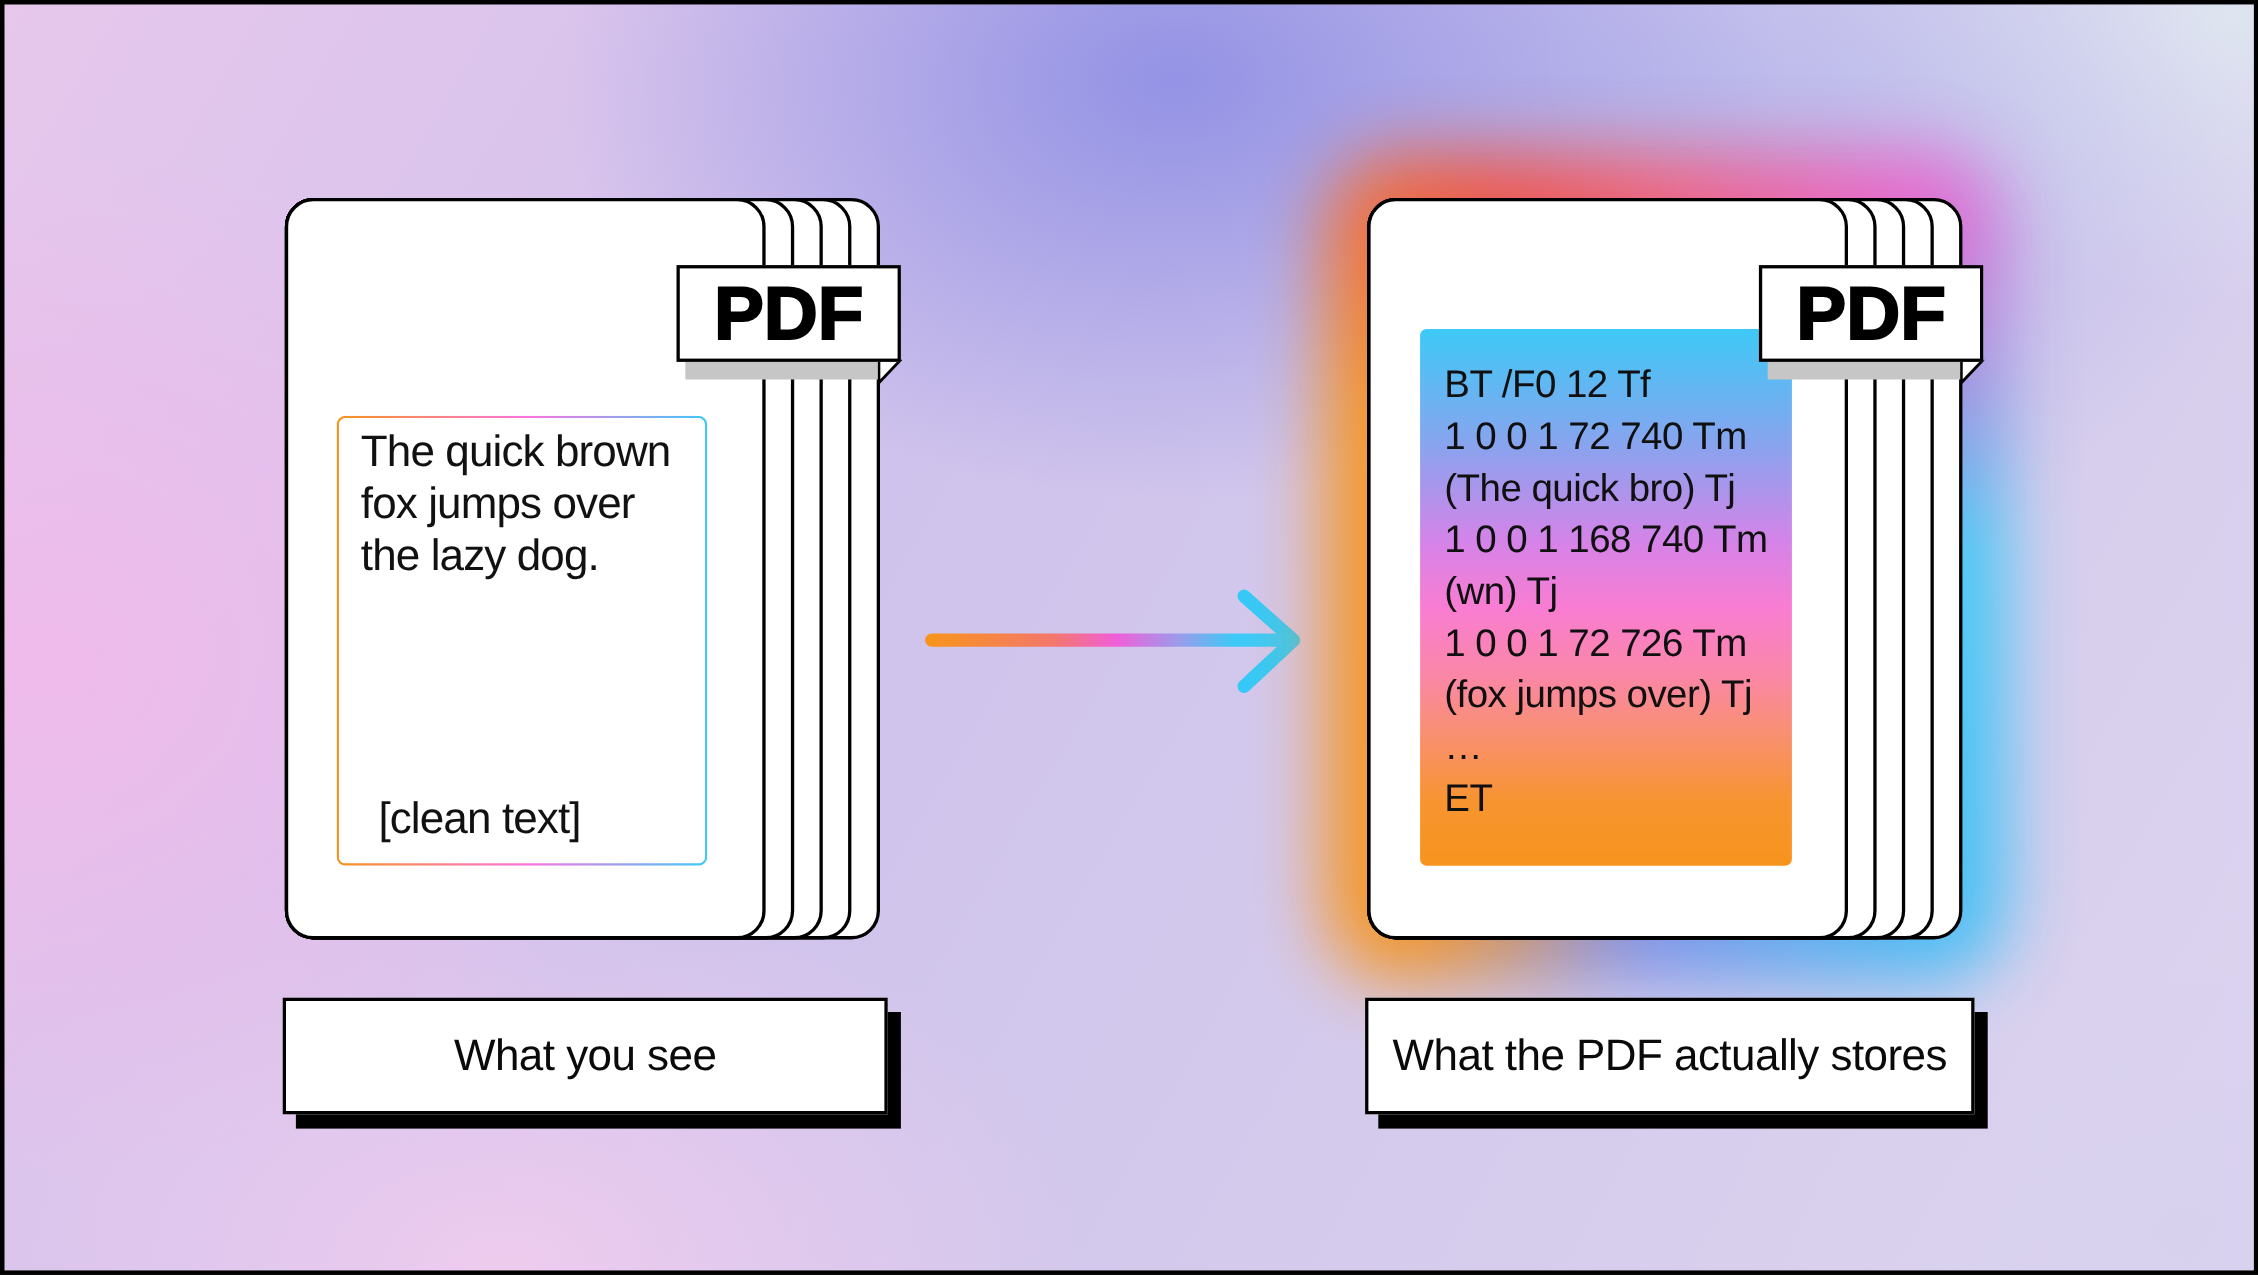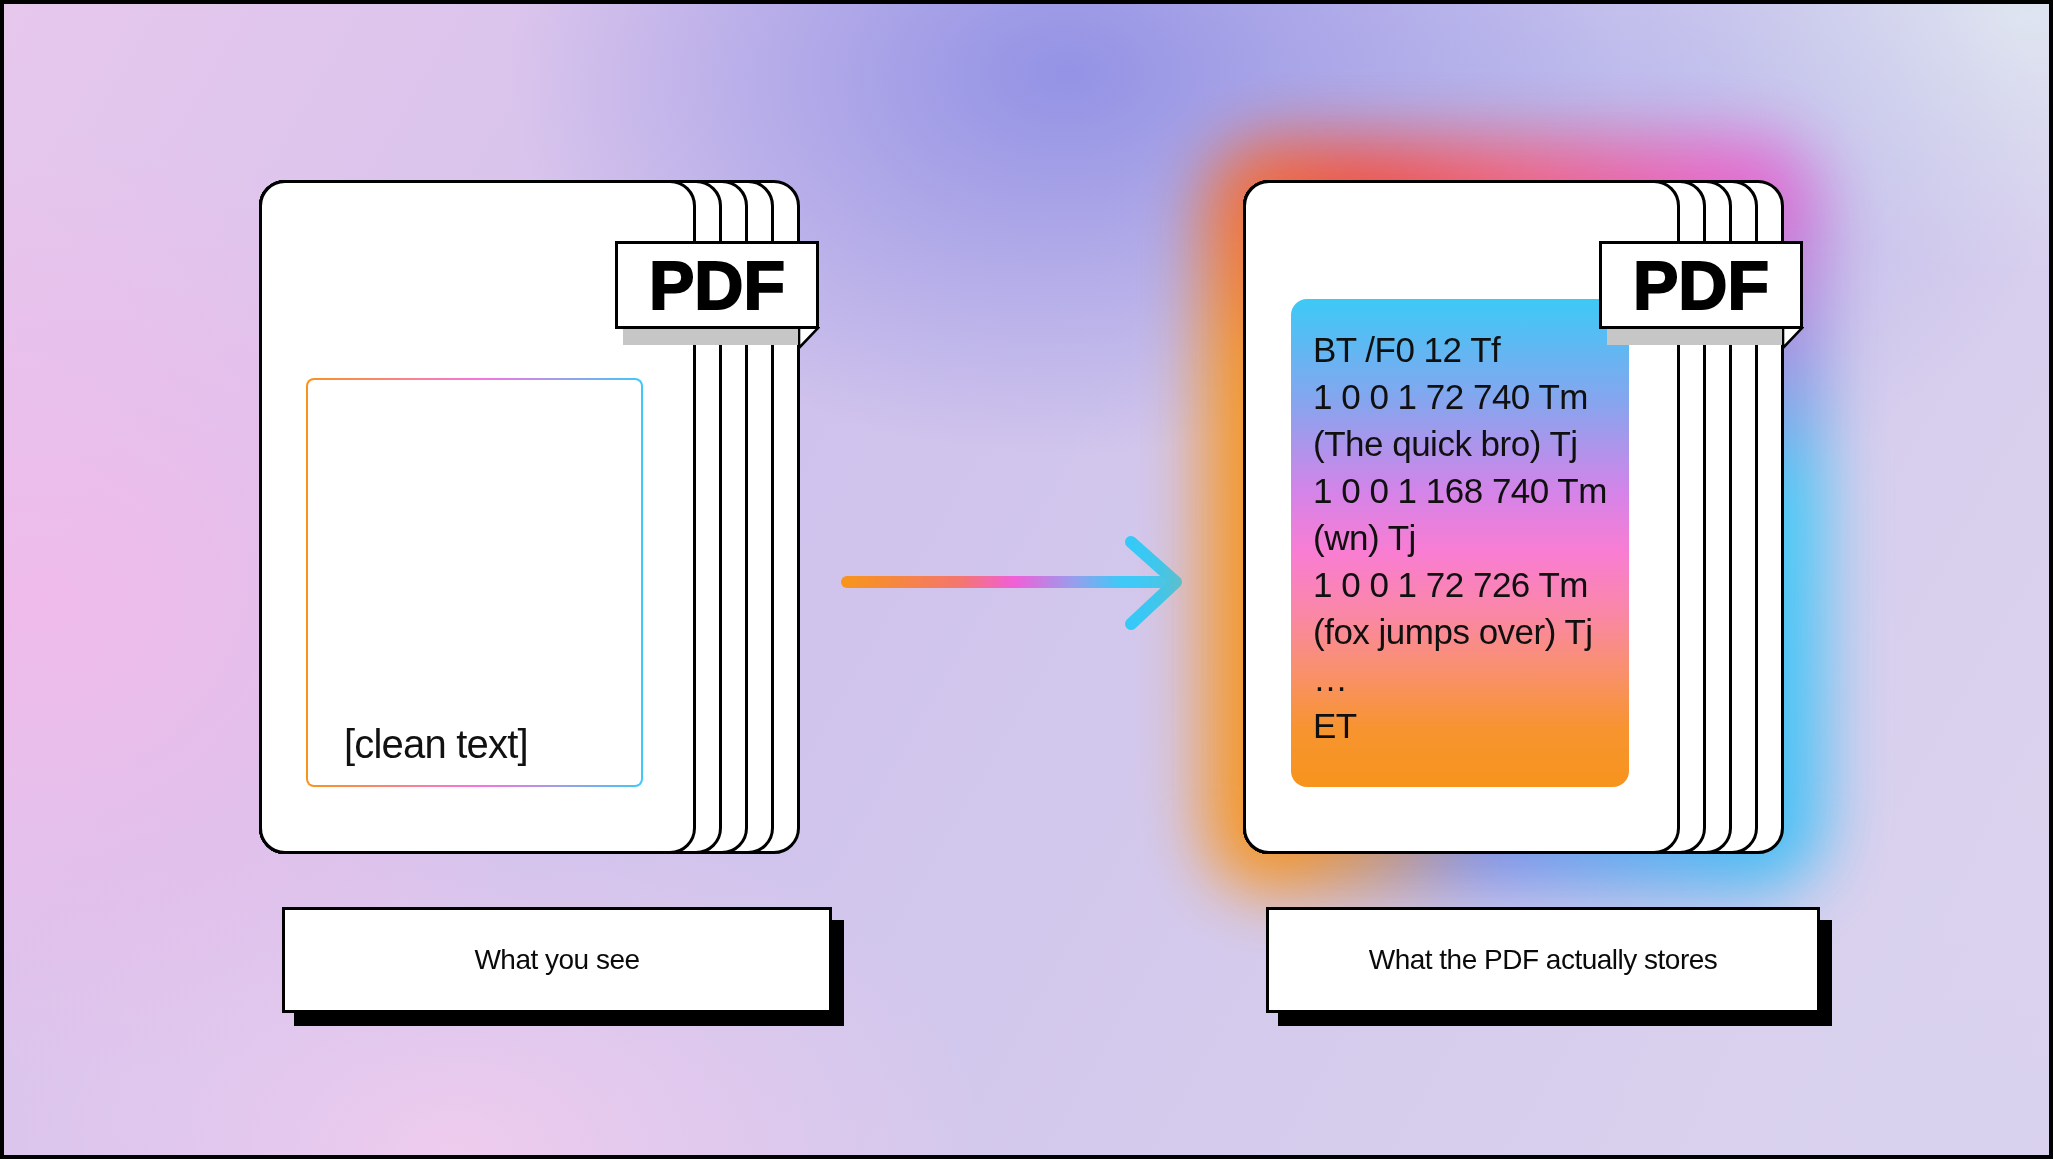--- a/index.html
+++ b/index.html
@@ -56,36 +56,36 @@
   .badge-shadow.lft{left:619px;width:177px;}
   .badge-shadow.rgt{left:1603px;width:177px;}
   .fold{position:absolute;top:323px;width:22px;height:22px;}
   .fold.lft{left:794px;}
   .fold.rgt{left:1778px;}
   
   .caption{
     position:absolute;top:903px;height:106px;box-sizing:border-box;
     background:#fff;border:3px solid #000;box-shadow:12px 13px 0 #000;
     display:flex;align-items:center;justify-content:center;
-    font-size:28px;letter-spacing:-0.5px;color:#0a0a0a;white-space:nowrap;margin-left:25px;
+    font-size:40px;letter-spacing:-0.5px;color:#0a0a0a;white-space:nowrap;
   }
   .caption.lft{left:253px;width:550px;}
   .caption.rgt{left:1237px;width:554px;}
   
   .glow{
     position:absolute;left:1200px;top:135px;width:620px;height:755px;
     border-radius:70px;filter:blur(32px);opacity:.95;
     background:conic-gradient(from 0deg at 50% 50%,
       #f2607a 0deg,#e964cf 35deg,#3ec9f6 85deg,#3fc0f5 140deg,
       #7e8fe8 185deg,#f7941d 215deg,#f7941d 300deg,#f25040 335deg,#f2607a 360deg);
   }
   
   .codebox{
     position:absolute;left:1287px;top:295px;width:338px;height:488px;
-    box-sizing:border-box;border-radius:16px;
+    box-sizing:border-box;border-radius:6px;
     background:linear-gradient(180deg,
       #3dc9f6 0%,#8aa3ee 22%,#d683e8 40%,#f97dd2 52%,
       #fa87a4 65%,#f9906e 76%,#f79430 88%,#f7941d 100%);
   }
   .codetext{
     position:absolute;left:22px;top:27px;right:10px;
     font-size:35px;line-height:47px;letter-spacing:-0.5px;color:#101010;
     white-space:pre-line;
   }
   .arrow-wrap{position:absolute;left:830px;top:523px;width:356px;height:112px;}
@@ -96,20 +96,23 @@
 <div class="canvas">
 
   <div class="lgroup">
     <div class="page" style="width:541px"></div>
     <div class="page" style="width:515px"></div>
     <div class="page" style="width:489px"></div>
     <div class="page" style="width:463px"></div>
     <div class="page" style="width:437px"></div>
 
     <div class="textbox">
+      <div class="pagetext">The quick brown
+fox jumps over
+the lazy dog.</div>
       <div class="footnote">[clean text]</div>
     </div>
 
     <div class="badge-shadow lft"></div>
     <svg class="fold lft" viewBox="0 0 22 22">
       <path d="M1,0 L21,0 L1,21 Z" fill="#ffffff" stroke="#000000" stroke-width="2.6"></path>
     </svg>
     <div class="badge lft">PDF</div>
 
     <div class="caption lft">What you see</div>

